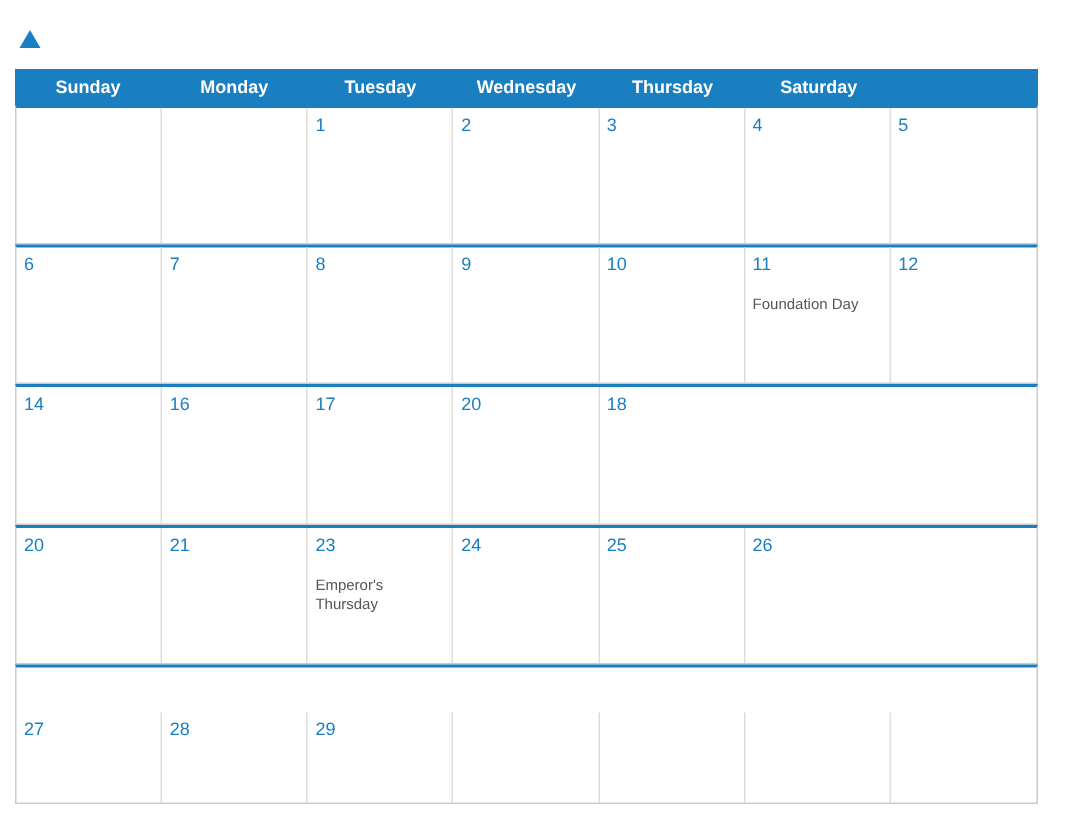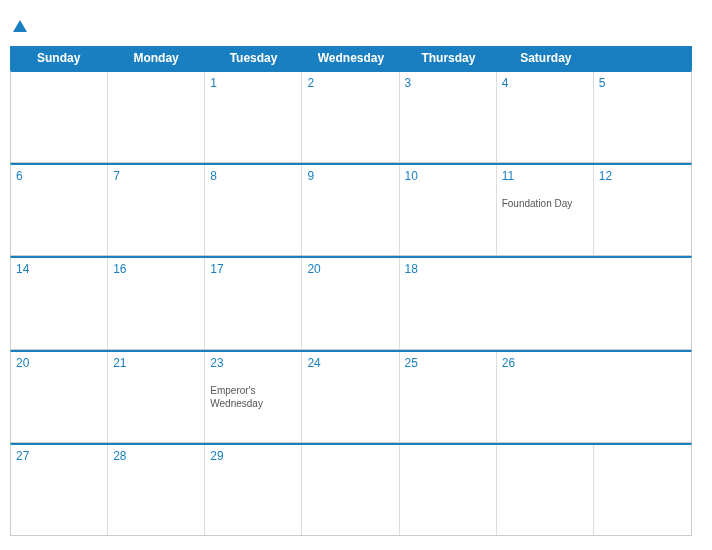--- a/index.html
+++ b/index.html
@@ -116,21 +116,21 @@
       color: transparent;
     }
     .holiday-label {
       font-size: 10px;
       color: #555;
       margin-top: 14px;
       display: block;
       line-height: 1.3;
     }
     .cal-week:nth-child(1) .cal-cell { min-height: 68px; }
-    .cal-week:nth-child(5) .cal-cell { min-height: 55px; }
+    .cal-week:nth-child(5) .cal-cell { min-height: 55px; margin-top: 30px; }
   </style>
 </head>
 <body>
 
 <div class="page">
   <div class="header">
     <div class="logo">
       <div style="display:flex;flex-direction:column;align-items:flex-start;line-height:1.1;">
         <span class="logo-text-general"></span>
         <div style="display:flex;align-items:center;">
@@ -221,21 +221,21 @@
         </div>
         <div class="cal-week">
           <div class="cal-cell">
             <span class="day-num">20</span>
           </div>
           <div class="cal-cell">
             <span class="day-num">21</span>
           </div>
           <div class="cal-cell">
             <span class="day-num">23</span>
-            <span class="holiday-label">Emperor's Wednesday</span>
+            <span class="holiday-label">Emperor's Thursday</span>
           </div>
           <div class="cal-cell">
             <span class="day-num">24</span>
           </div>
           <div class="cal-cell">
             <span class="day-num">25</span>
           </div>
           <div class="cal-cell">
             <span class="day-num">26</span>
           </div>

